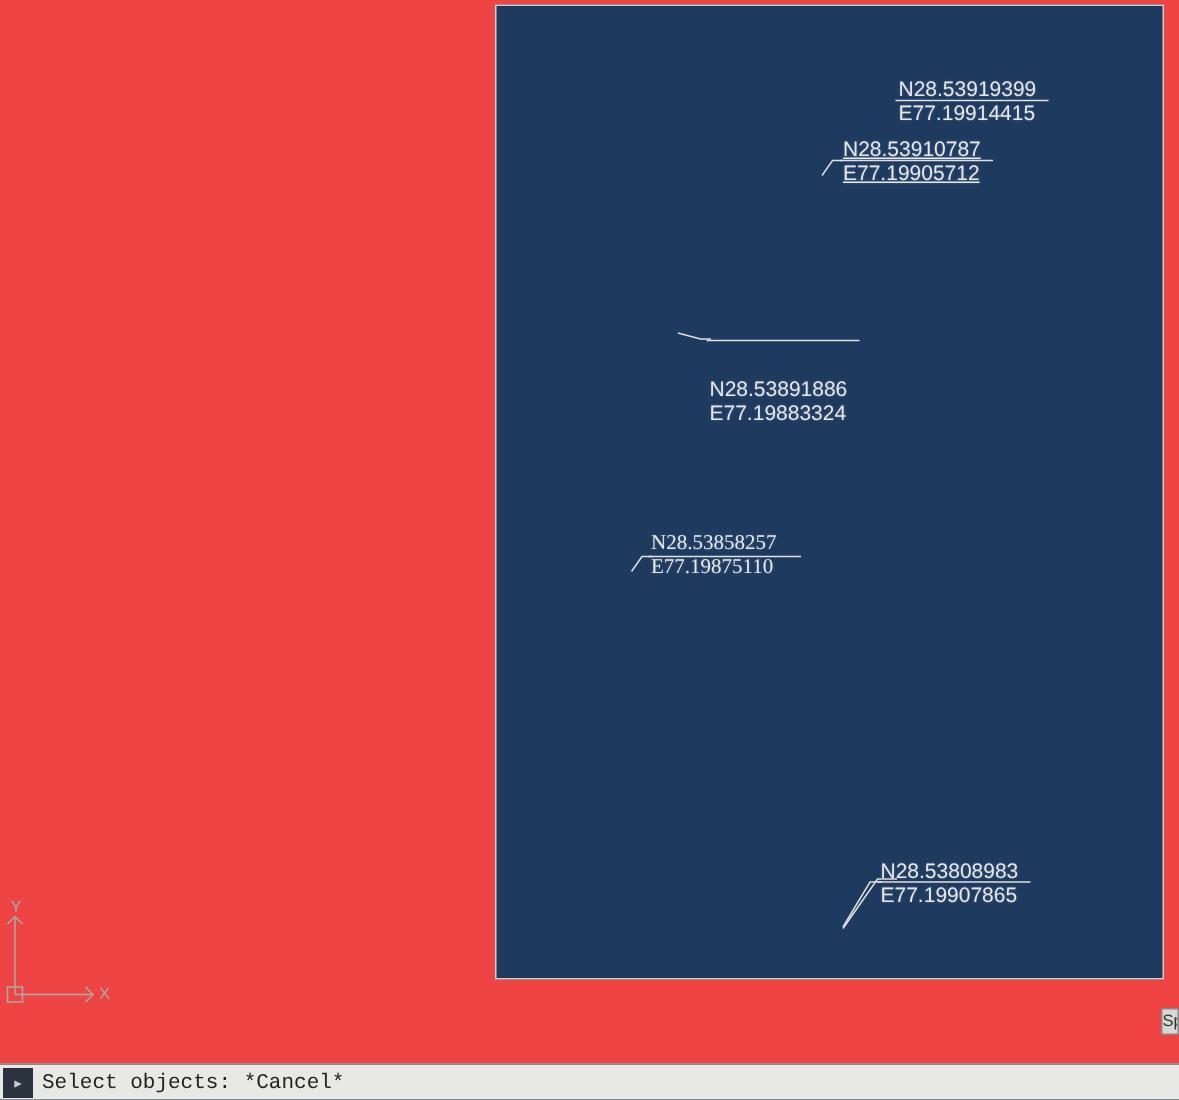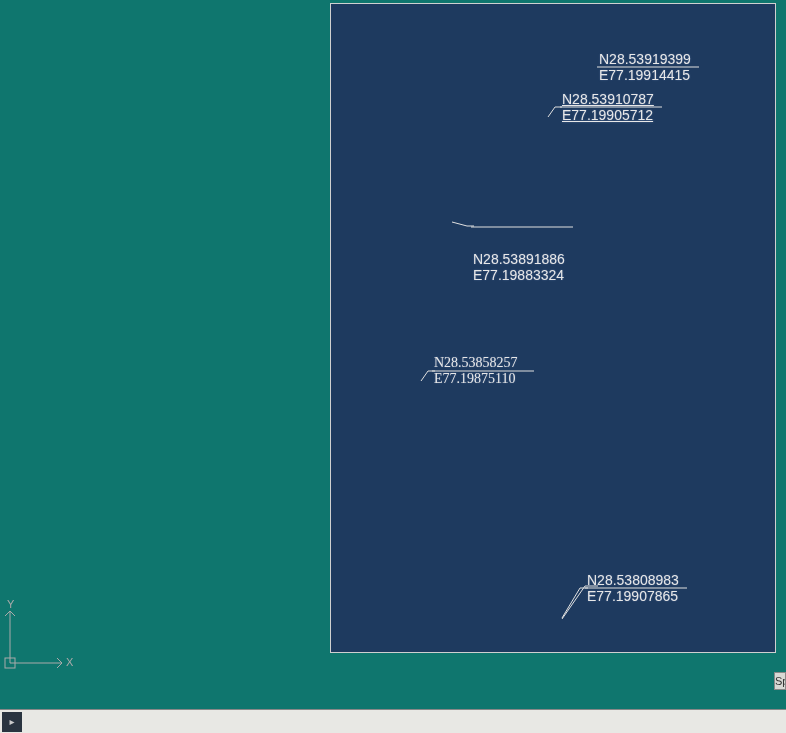--- a/index.html
+++ b/index.html
@@ -10,21 +10,21 @@
       font-family: Arial, sans-serif;
       position: relative;
       overflow: hidden;
     }
     .canvas {
       position: absolute;
       top: 0;
       left: 0;
       width: 786px;
       height: 709px;
-      background: #0f766e;
+      background: #ef4444;
     }
     .selection-box {
       position: absolute;
       left: 330px;
       top: 3px;
       width: 446px;
       height: 650px;
       background: #1e3a5f;
       border: 1px solid #d0d0d0;
     }
@@ -135,13 +135,14 @@
   </svg>
 
 </div>
 
 <div class="right-tab">
   <span>Sp</span>
 </div>
 
 <div class="command-line">
   <div class="cmd-icon">▸</div>
+  <span class="cmd-text">Select objects: *Cancel*</span>
 </div>
 
 </body></html>

